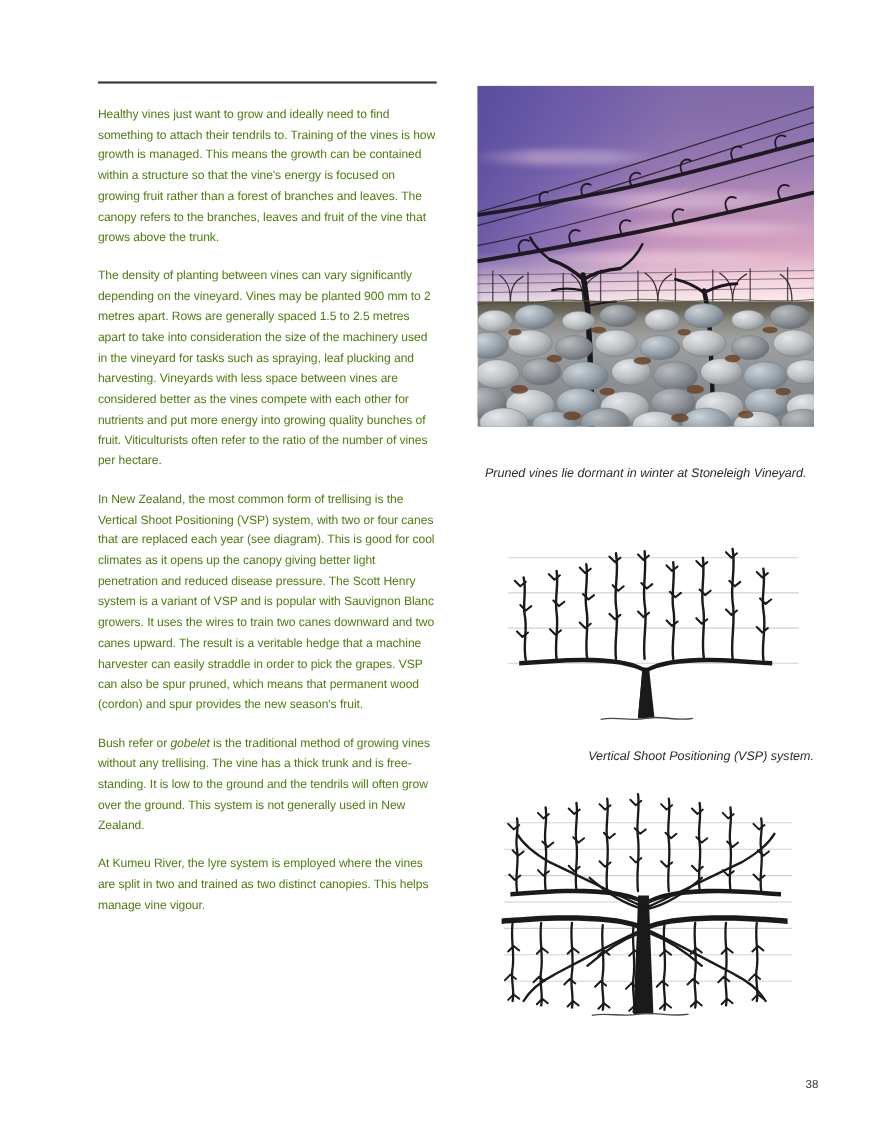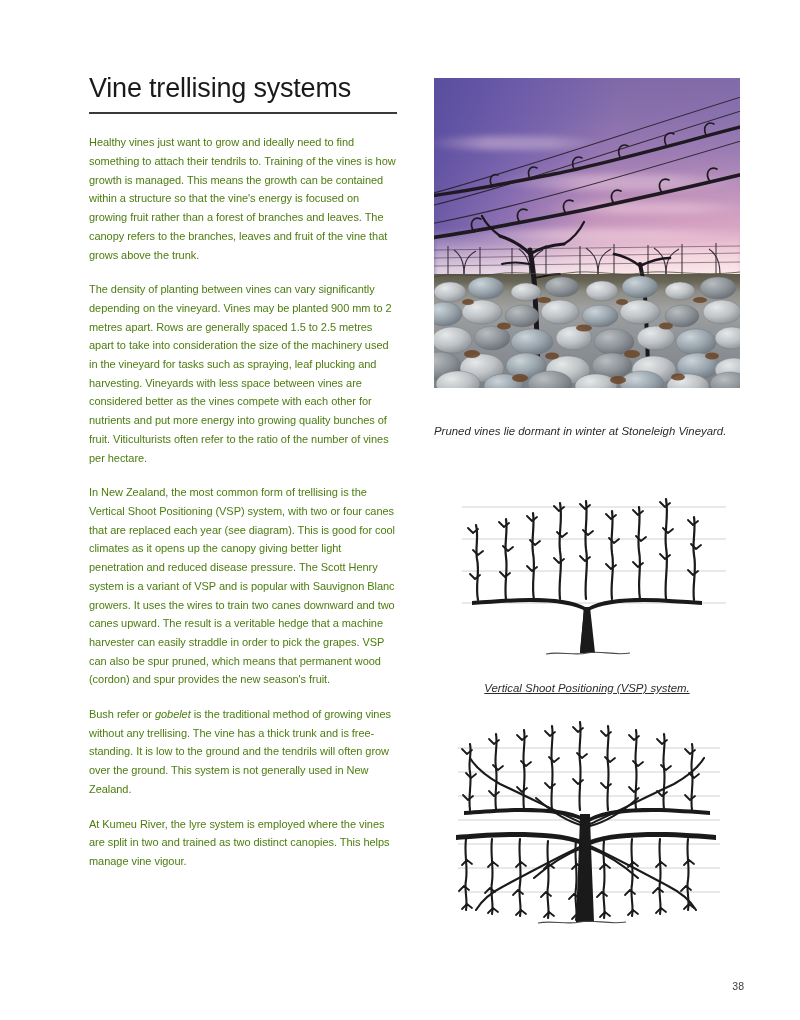--- a/index.html
+++ b/index.html
@@ -64,22 +64,22 @@
     width: 306px;
   }
 
   .caption {
     font-style: italic;
     font-size: 11.4px;
     line-height: 15px;
     color: #2b2b2b;
     margin-top: 9px;
   }
-  .caption.right { text-align: left; margin-top: 36px; }
-  .caption.center { text-align: center; text-decoration: underline; }
+  .caption.right { text-align: center; margin-top: 36px; }
+  .caption.center { text-align: right; }
 
   
   .photo {
     position: relative;
     width: 306px;
     height: 310px;
     overflow: hidden;
   }
   .photo .sky {
     position: absolute;
@@ -147,21 +147,20 @@
     color: #3a3a3a;
   }
 </style>
 </head>
 <body>
 
 <div class="page">
 
   <div class="left-col">
 
-    <h1 class="page-title">Vine trellising systems</h1>
 
     <div class="title-rule"></div>
 
     <div class="body-text">
       <p>Healthy vines just want to grow and ideally need to find something to attach their tendrils to. Training of the vines is how growth is managed. This means the growth can be contained within a structure so that the vine's energy is focused on growing fruit rather than a forest of branches and leaves. The canopy refers to the branches, leaves and fruit of the vine that grows above the trunk.</p>
 
       <p>The density of planting between vines can vary significantly depending on the vineyard. Vines may be planted 900 mm to 2 metres apart. Rows are generally spaced 1.5 to 2.5 metres apart to take into consideration the size of the machinery used in the vineyard for tasks such as spraying, leaf plucking and harvesting. Vineyards with less space between vines are considered better as the vines compete with each other for nutrients and put more energy into growing quality bunches of fruit. Viticulturists often refer to the ratio of the number of vines per hectare.</p>
 
       <p>In New Zealand, the most common form of trellising is the Vertical Shoot Positioning (VSP) system, with two or four canes that are replaced each year (see diagram). This is good for cool climates as it opens up the canopy giving better light penetration and reduced disease pressure. The Scott Henry system is a variant of VSP and is popular with Sauvignon Blanc growers. It uses the wires to train two canes downward and two canes upward. The result is a veritable hedge that a machine harvester can easily straddle in order to pick the grapes. VSP can also be spur pruned, which means that permanent wood (cordon) and spur provides the new season's fruit.</p>
 

